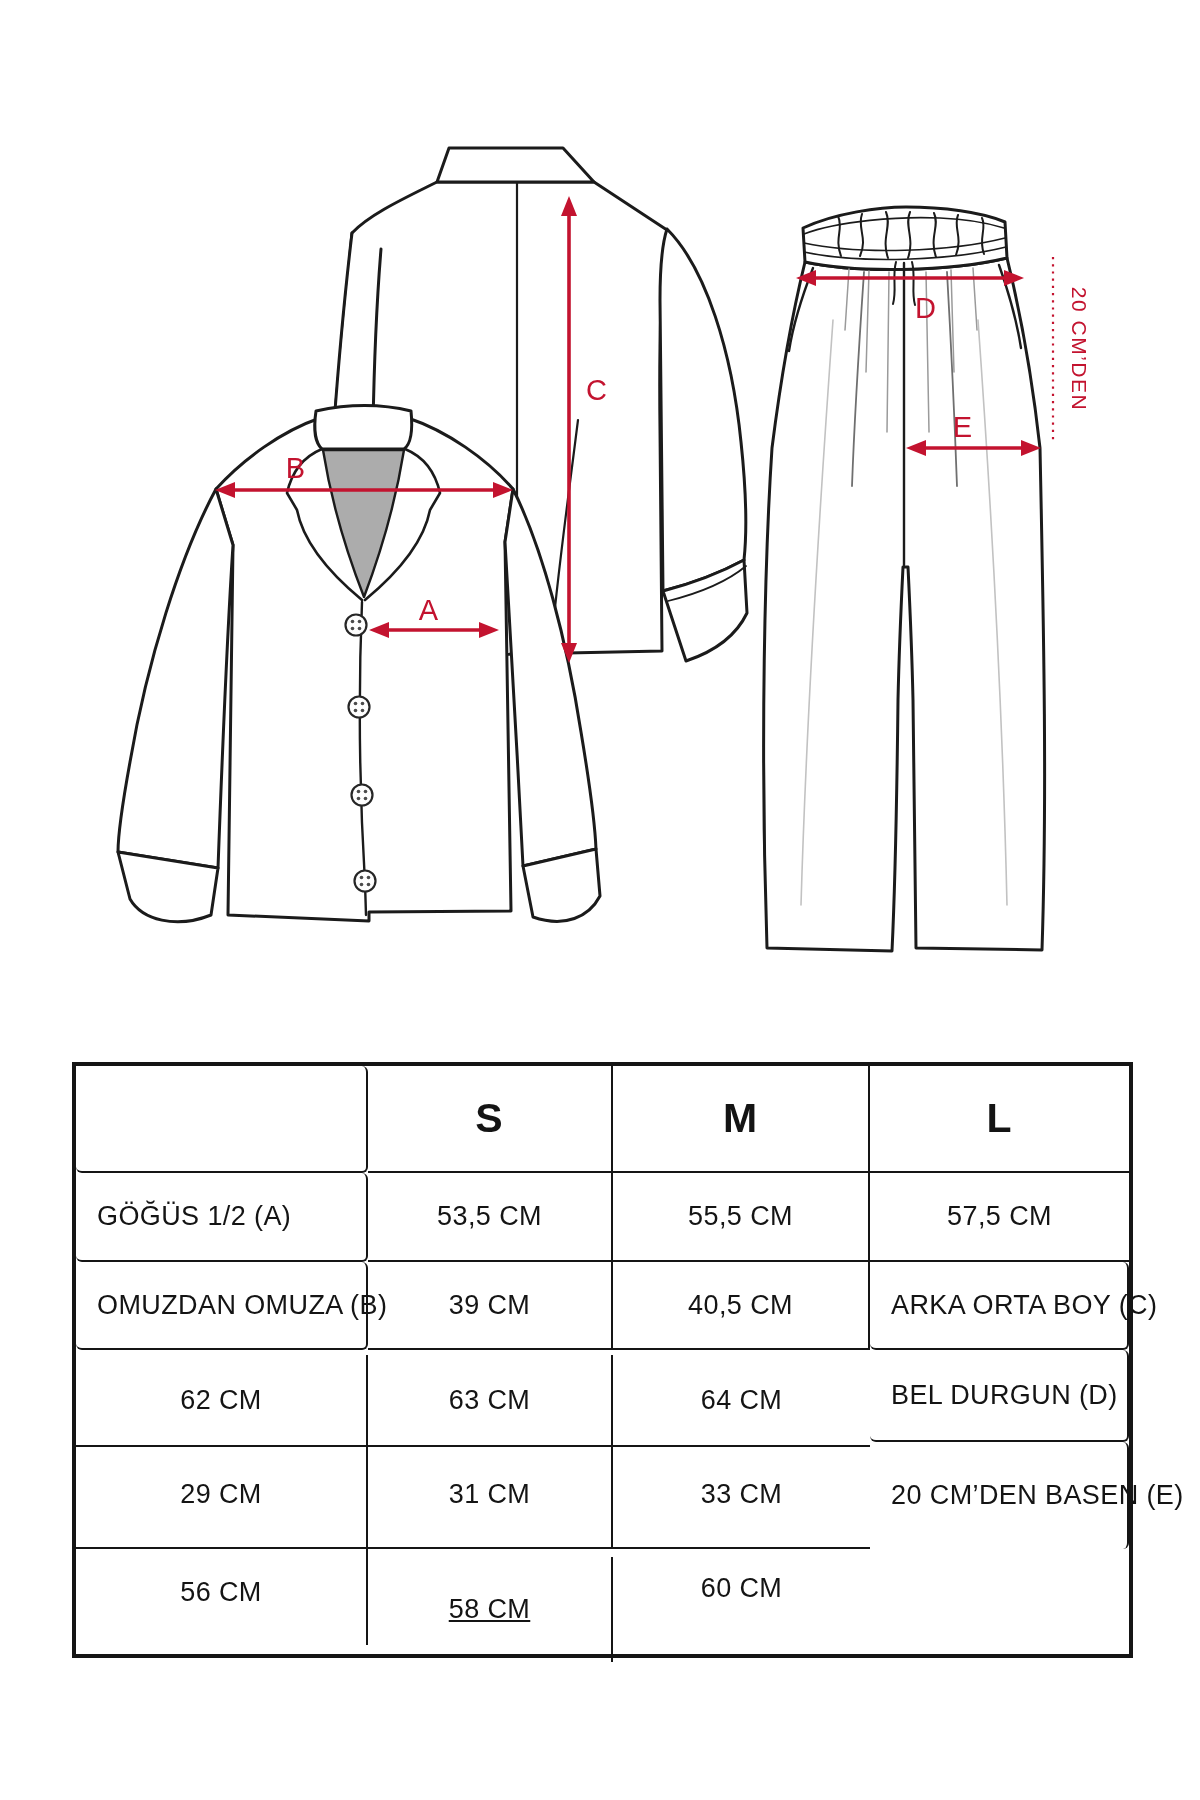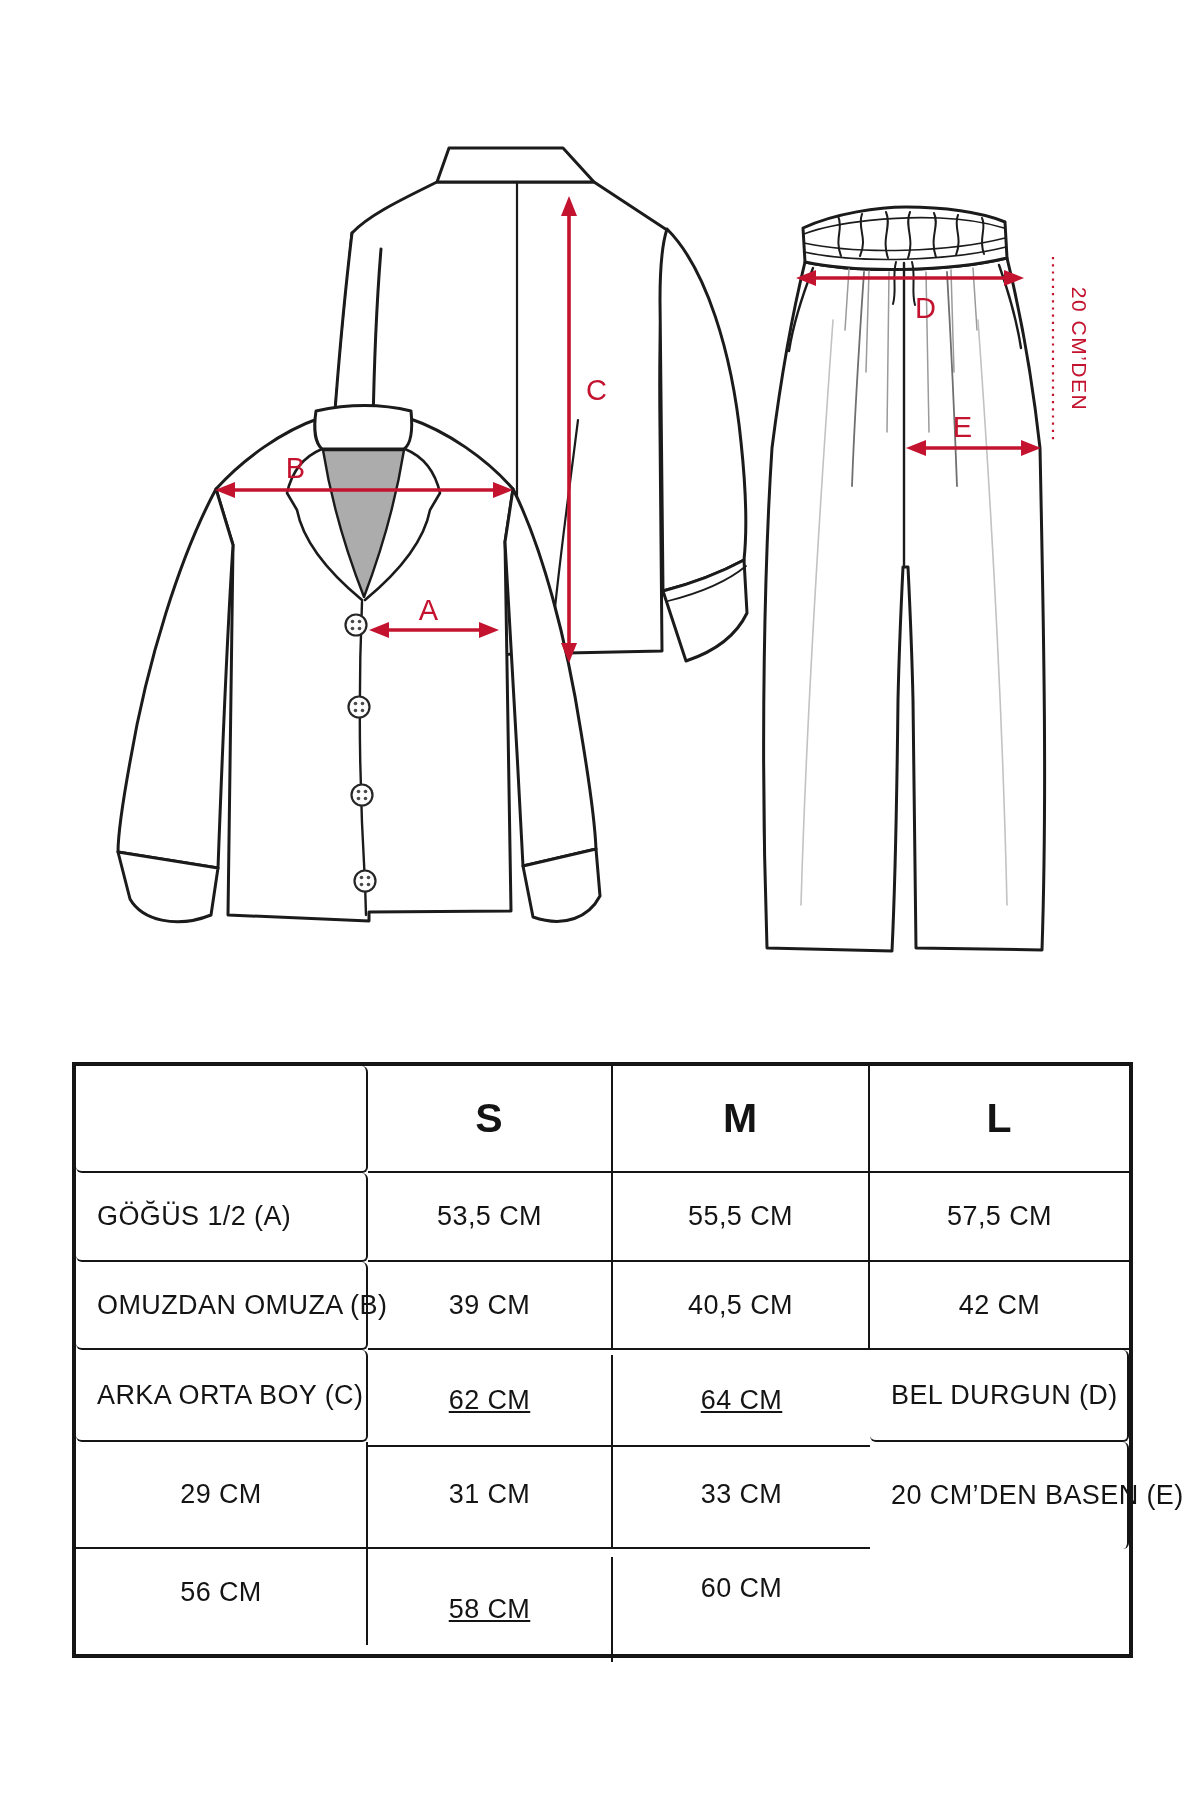--- a/index.html
+++ b/index.html
@@ -23,21 +23,21 @@
   }
   .cell{
     box-sizing:border-box;display:flex;align-items:center;justify-content:center;
     border-right:2.5px solid #151515;border-bottom:2.5px solid #151515;
     color:#141414;font-size:27px;letter-spacing:.4px;white-space:nowrap;
   }
   .cell.last-col{border-right:none;}
   .cell.last-row{border-bottom:none;}
   .cell.header{font-size:41px;font-weight:bold;letter-spacing:1px;}
   .cell.rowlabel{justify-content:flex-start;padding-left:21px;border-radius:6px;}
-  .vshift-dn{transform:translateY(5px);text-decoration:underline;}
+  .vshift-dn{transform:translateY(5px);}
   .vshift-dn2{transform:translateY(8px);text-decoration:underline;}
   .vshift-up{transform:translateY(-9px);text-align:right;}
   .vshift-up2{transform:translateY(-13px);text-align:center;}
 </style>
 </head>
 <body>
 
 <div class="stage">
 
   <div class="diagram-wrap">
@@ -218,24 +218,24 @@
     <div class="cell header last-col">L</div>
 
     <div class="cell rowlabel">GÖĞÜS 1/2 (A)</div>
     <div class="cell">53,5 CM</div>
     <div class="cell">55,5 CM</div>
     <div class="cell last-col">57,5 CM</div>
 
     <div class="cell rowlabel">OMUZDAN OMUZA (B)</div>
     <div class="cell">39 CM</div>
     <div class="cell">40,5 CM</div>
-    <div class="cell last-col">42 CM</div>
 
     <div class="cell rowlabel">ARKA ORTA BOY (C)</div>
     <div class="cell vshift-dn">62 CM</div>
+    <div class="cell vshift-dn">63 CM</div>
     <div class="cell last-col vshift-dn">64 CM</div>
 
     <div class="cell rowlabel">BEL DURGUN (D)</div>
     <div class="cell">29 CM</div>
     <div class="cell">31 CM</div>
     <div class="cell last-col">33 CM</div>
 
     <div class="cell rowlabel last-row">20 CM’DEN BASEN (E)</div>
     <div class="cell last-row vshift-up">56 CM</div>
     <div class="cell last-row vshift-dn2">58 CM</div>

